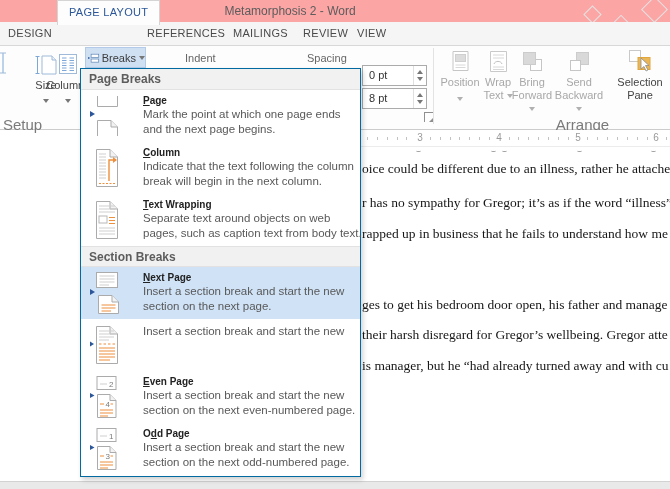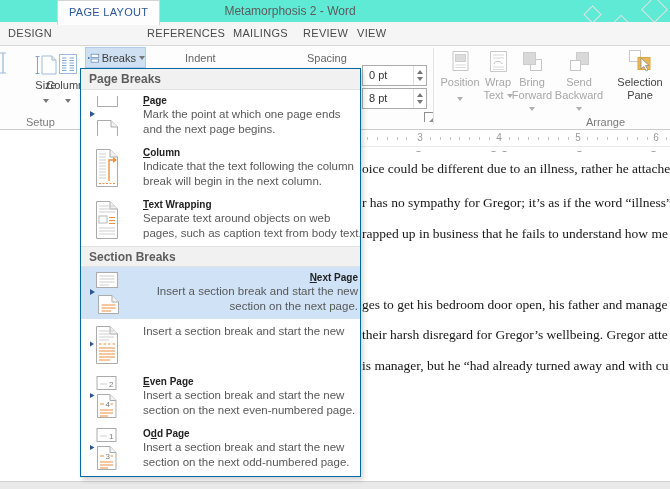--- a/index.html
+++ b/index.html
@@ -1,33 +1,33 @@
 <!DOCTYPE html>
 <html><head>
 <meta charset="utf-8">
 <style>
   * { margin:0; padding:0; box-sizing:border-box; font-family:"Liberation Sans",sans-serif; }
   body { background:#ddd; }
   .screen { position:relative; width:670px; height:489px; background:#fff; overflow:hidden; }
   .abs { position:absolute; }
 
   
-  .titlebar { position:absolute; left:0; top:0; width:670px; height:22px; background:#5eead4; }
+  .titlebar { position:absolute; left:0; top:0; width:670px; height:22px; background:#fca5a5; }
   .title { position:absolute; left:0; top:4px; width:580px; text-align:center; font-size:12px; color:#5c5c5c; }
   .gem { position:absolute; border:1px solid #e3e3e3; transform:rotate(45deg); background:transparent; }
 
   
   .tabbar { position:absolute; left:0; top:22px; width:670px; height:24px; background:#f5f5f5; }
   .tabbar-line { position:absolute; left:0; top:45px; width:670px; height:1px; background:#d8d8d8; z-index:1; }
   .tab { position:absolute; top:0; height:23px; line-height:23px; font-size:11px; letter-spacing:.3px; color:#4a4a4a; cursor:default; }
   .tab.active { top:0; height:25px; line-height:23px; background:#fdfdfd; border:1px solid #d4d4d4; border-bottom:none; color:#2b579a; padding:0 11px; z-index:2; }
 
   
   .ribbon { position:absolute; left:0; top:46px; width:670px; height:84px; background:#fdfdfd; border-bottom:1px solid #cccccc; }
-  .grp-label { position:absolute; font-size:11px; color:#7a7a7a;margin-left:23px; }
+  .grp-label { position:absolute; font-size:15px; color:#7a7a7a; }
   .big-btn { position:absolute; top:2px; text-align:center; }
   .big-btn .lbl { font-size:11px; color:#444; margin-top:1px; }
   .tri-down { display:inline-block; width:0; height:0; border-left:3px solid transparent; border-right:3px solid transparent; border-top:4px solid #777; vertical-align:middle; }
   .tri-down.dis { border-top-color:#b0b0b0; }
   .breaks-btn { position:absolute; left:85px; top:1px; width:61px; height:21px; background:#cfe0f3; border:1px solid #b3cbe9; display:flex; align-items:center; padding-left:2px; }
   .breaks-btn .lbl { font-size:11px; color:#3b3b3b; margin:0 3px 0 2px; }
   .col-label { position:absolute; top:6px; font-size:11px; color:#666; }
   .spin { position:absolute; left:362px; width:65px; height:21px; background:#fff; border:1px solid #ababab; font-size:11px; color:#333; }
   .spin .val { position:absolute; left:6px; top:3px; }
   .spin .btns { position:absolute; right:0; top:0; width:13px; height:100%; border-left:1px solid #e0e0e0; }
@@ -47,21 +47,21 @@
       repeating-linear-gradient(90deg,#c2c2c2 0 1px,transparent 1px 9.85px);
       background-size:auto 3px; background-repeat:repeat-x; background-position:59px center; border-bottom:1px solid #ececec; }
   .ruler .num { position:absolute; top:2px; transform:translateX(-50%); font-size:10px; color:#9a9a9a; background:#fff; padding:0 3px; }
   .remnant { position:absolute; width:5px; height:3px; border-bottom:1px solid #9f9f9f; border-radius:50%; }
   .docline { position:absolute; left:1px; white-space:nowrap; font-family:"Liberation Serif",serif; font-size:13.5px; color:#161616; }
 
   
   .dropdown { position:absolute; left:80px; top:68px; width:281px; height:409px; background:#fff; border:1px solid #0369a1; box-shadow:2px 3px 5px rgba(0,0,0,0.18); z-index:5; }
   .mh { position:absolute; left:0; width:279px; height:21px; line-height:21px; padding-left:8px; background:#f1f1f1; border-top:1px solid #e2e2e2; border-bottom:1px solid #e2e2e2; font-size:12px; font-weight:bold; color:#5d5d5d; }
   .mi { position:absolute; left:0; width:279px; height:52px; }
-  .mi.hl { background:#cfe2f6;text-align:right; }
+  .mi.hl { background:#cfe2f6; }
   .mi-icon { position:absolute; left:8px; top:3px; width:44px; height:46px; }
   .mi-text { position:absolute; left:62px; top:5px; width:215px; }
   .mi-title { font-size:10px; font-weight:bold; color:#222; white-space:nowrap; margin-bottom:1px; }
   .mi-title .u { text-decoration:underline; }
   .mi-desc { font-size:11.5px; color:#595959; line-height:15px; white-space:nowrap; }
 
   
   .watermark { position:absolute; left:207px; top:446px; font-family:"DejaVu Sans Mono",monospace; font-size:18px; color:#333; z-index:9; white-space:nowrap; }
   .bottomstrip { position:absolute; left:0; top:481px; width:670px; height:8px; background:#e9e9e9; border-top:1px solid #d2d2d2; z-index:2; }
   svg { display:block; }

